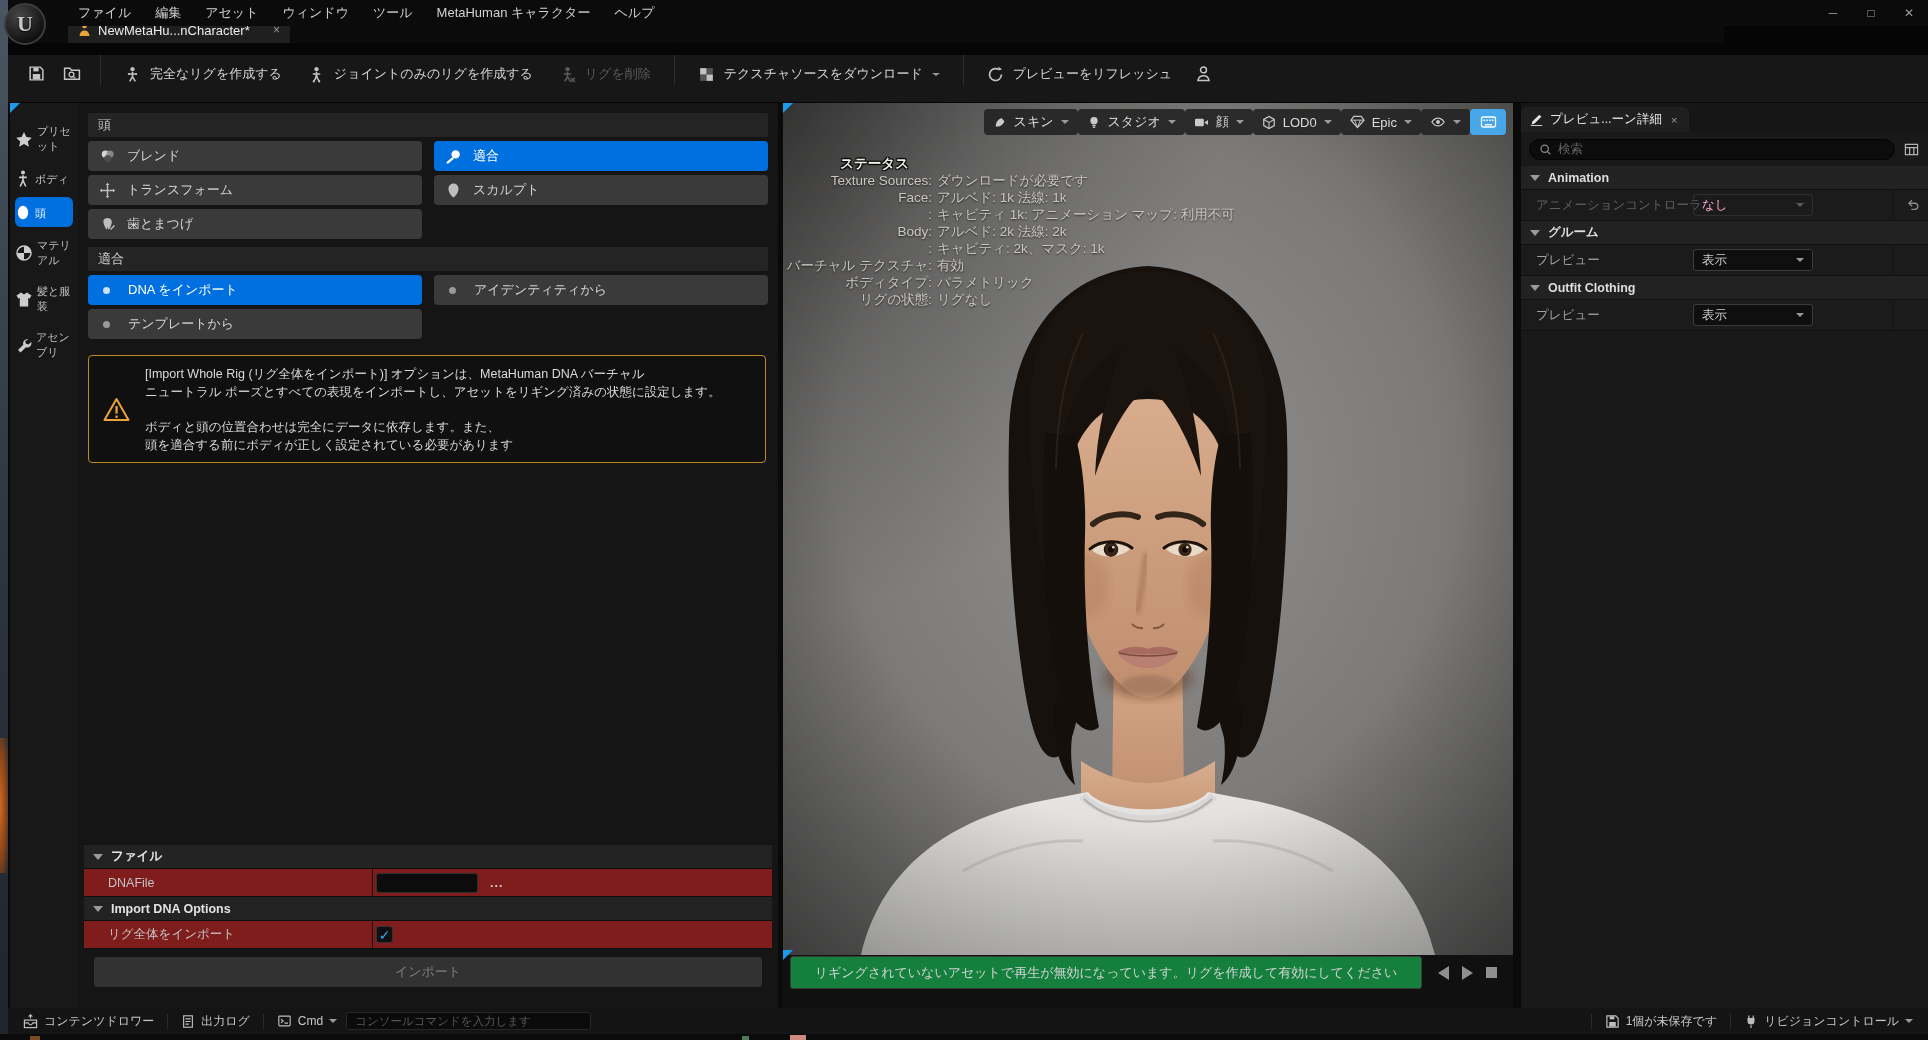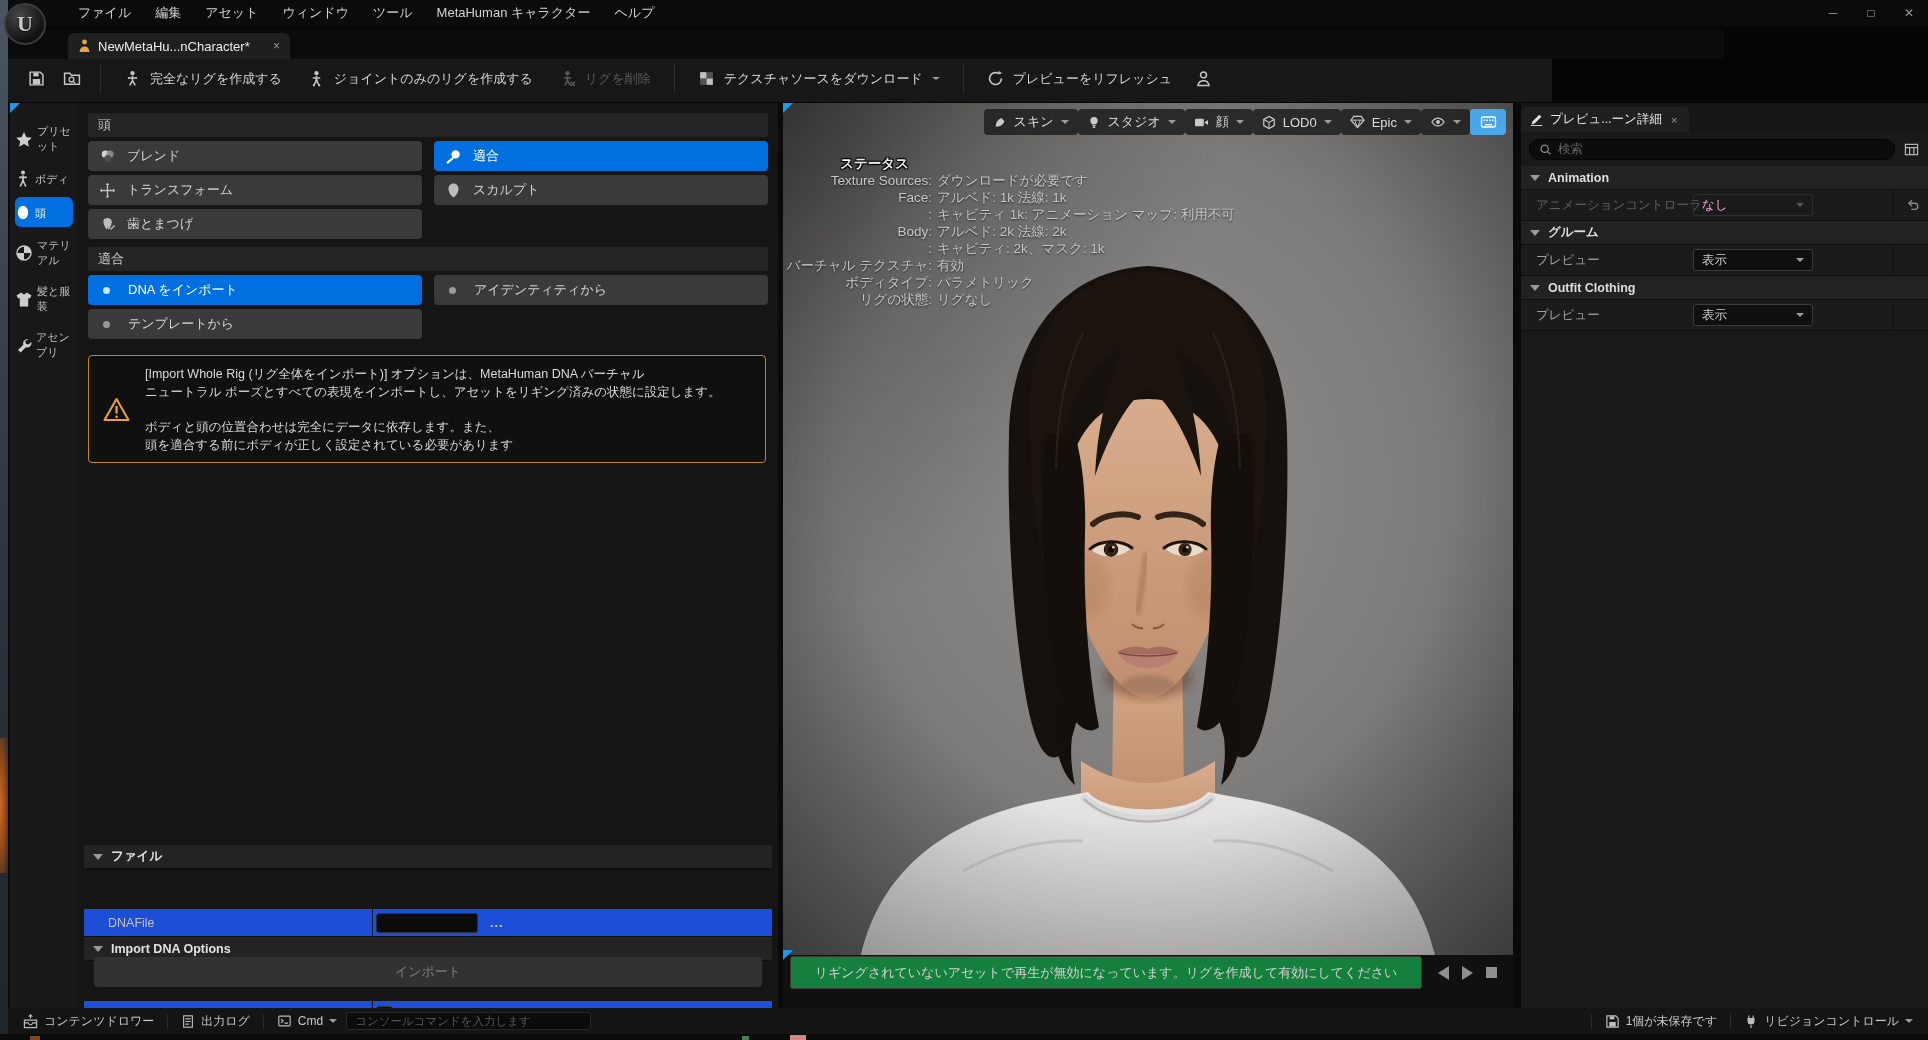--- a/index.html
+++ b/index.html
@@ -25,29 +25,29 @@
     border:2px solid #3d3d3d; z-index:40; display:flex; align-items:center; justify-content:center;
     color:#c9c9c9; font-weight:bold; font-size:22px; font-family:"Liberation Serif","DejaVu Serif",serif;
     text-shadow:0 1px 2px #000; }
   .menu { display:flex; margin-left:58px; }
   .menu-item { padding:4px 12px; font-size:13px; color:#d2d2d2; }
   .win-controls { margin-left:auto; display:flex; height:100%; }
   .win-btn { width:38px; height:100%; display:flex; align-items:center; justify-content:center;
     color:#9c9c9c; font-size:12px; }
 
   
-  .tabbar { position:absolute; left:8px; top:30px; width:1716px; height:29px; background:#0b0b0b; z-index:15; }
+  .tabbar { position:absolute; left:8px; top:14px; width:1716px; height:29px; background:#0b0b0b; z-index:15; }
   .tab { position:absolute; left:60px; top:3px; height:26px; width:222px; background:#1f1f1f;
     border-radius:6px 6px 0 0; display:flex; align-items:center; gap:7px; padding:0 10px;
     font-size:13px; color:#ececec; }
   .tab .close { margin-left:auto; color:#9a9a9a; font-size:12px; }
 
   
-  .toolbar { position:absolute; left:8px; top:55px; width:1544px; height:48px; background:#171717;
-    display:flex; align-items:center; padding:0 10px; z-index:10; border-bottom:1px solid #060606; }
+  .toolbar { position:absolute; left:8px; top:55px; width:1920px; height:48px; background:#171717;
+    display:flex; padding:0 10px; z-index:10; border-bottom:1px solid #060606; }
   .tool-icon-btn { width:36px; height:36px; display:flex; align-items:center; justify-content:center; color:#c6c6c6; }
   .tool-sep { width:1px; height:30px; background:#2d2d2d; margin:0 10px; }
   .tool-btn { display:flex; align-items:center; gap:9px; padding:0 13px; height:38px;
     font-size:13px; color:#d6d6d6; white-space:nowrap; }
   .tool-btn .icon { color:#c2c2c2; }
   .tool-btn.disabled, .tool-btn.disabled .icon { color:#5a5a5a; }
   .caret-down { width:0; height:0; border-left:4px solid transparent; border-right:4px solid transparent;
     border-top:4px solid #9a9a9a; }
 
   
@@ -84,22 +84,22 @@
     border:1px solid #bd8a21; border-radius:4px; background:#111010;
     display:flex; align-items:center; gap:15px; padding:10px 14px; }
   .warn-text { font-size:12.5px; line-height:18px; color:#dadada; }
   .warn-gap { height:17px; }
 
   .detail-header { height:24px; background:#232323; border-bottom:1px solid #0d0d0d;
     display:flex; align-items:center; gap:8px; padding:0 9px; font-weight:bold;
     font-size:12.5px; color:#e2e2e2; }
   .tri-down { width:0; height:0; border-left:5px solid transparent; border-right:5px solid transparent;
     border-top:6px solid #9a9a9a; }
-  .detail-row { height:28px; background:#1d4ed8; border-bottom:1px solid #0f0f0f; position:relative;
-    display:flex; align-items:center; padding-left:24px; font-size:12.5px; color:#c4c4c4;margin-top:40px; }
+  .detail-row { height:28px; background:#7f1d1d; border-bottom:1px solid #0f0f0f; position:relative;
+    display:flex; align-items:center; padding-left:24px; font-size:12.5px; color:#c4c4c4; }
   .detail-row::before { content:""; position:absolute; left:288px; top:0; bottom:0; width:1px; background:#141414; }
   .file-block { position:absolute; left:6px; right:6px; top:742px; }
   .dna-input { position:absolute; left:292px; width:102px; height:20px; background:#0c0c0c;
     border:1px solid #2f2f2f; border-radius:3px; color:#ddd; font-size:12px; padding:0 6px; }
   .browse-dots { position:absolute; left:406px; color:#cfcfcf; font-weight:bold; letter-spacing:1px; }
   .checkbox { position:absolute; left:292px; width:17px; height:17px; background:#101010;
     border:1px solid #333; border-radius:3px; display:flex; align-items:center; justify-content:center; }
   .checkbox.checked::after { content:"✓"; color:#2da5ff; font-size:14px; font-weight:bold; line-height:1; }
   .import-btn { position:absolute; left:16px; right:16px; top:854px; height:30px; background:#323232;
     border-radius:4px; display:flex; align-items:center; justify-content:center;

